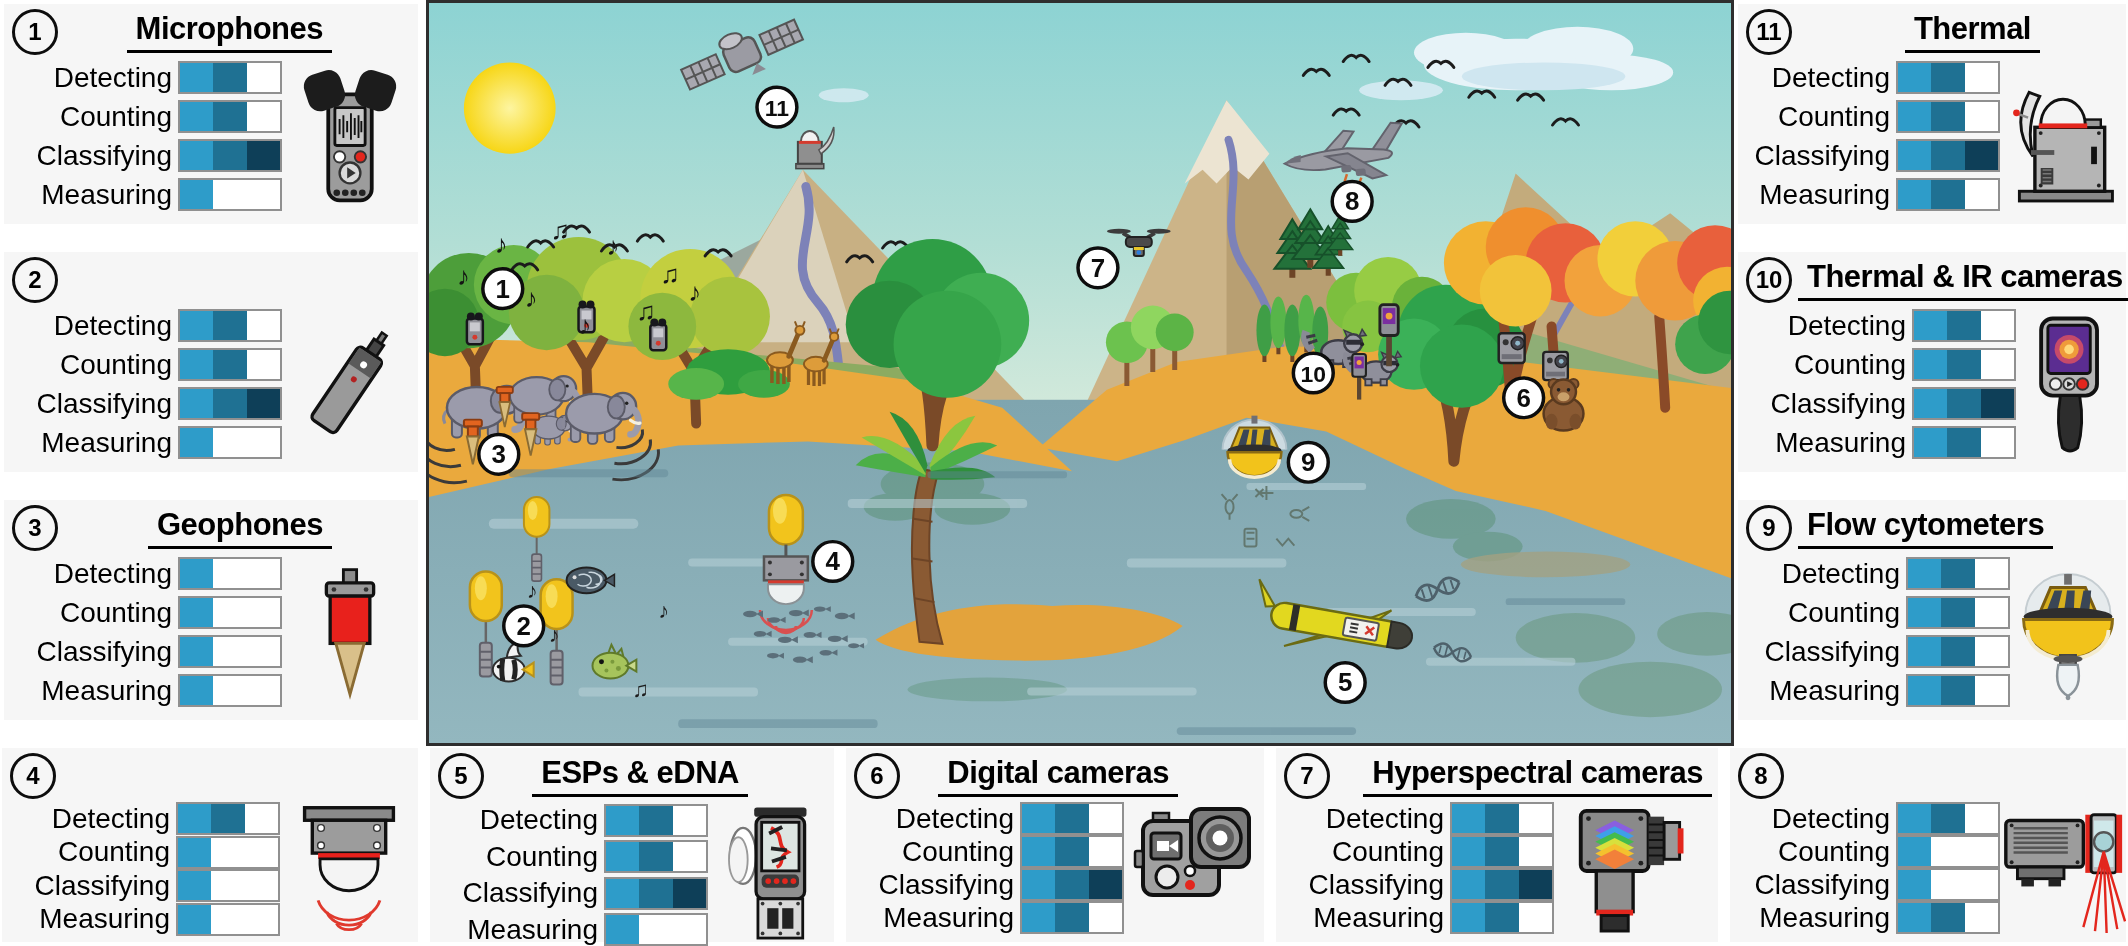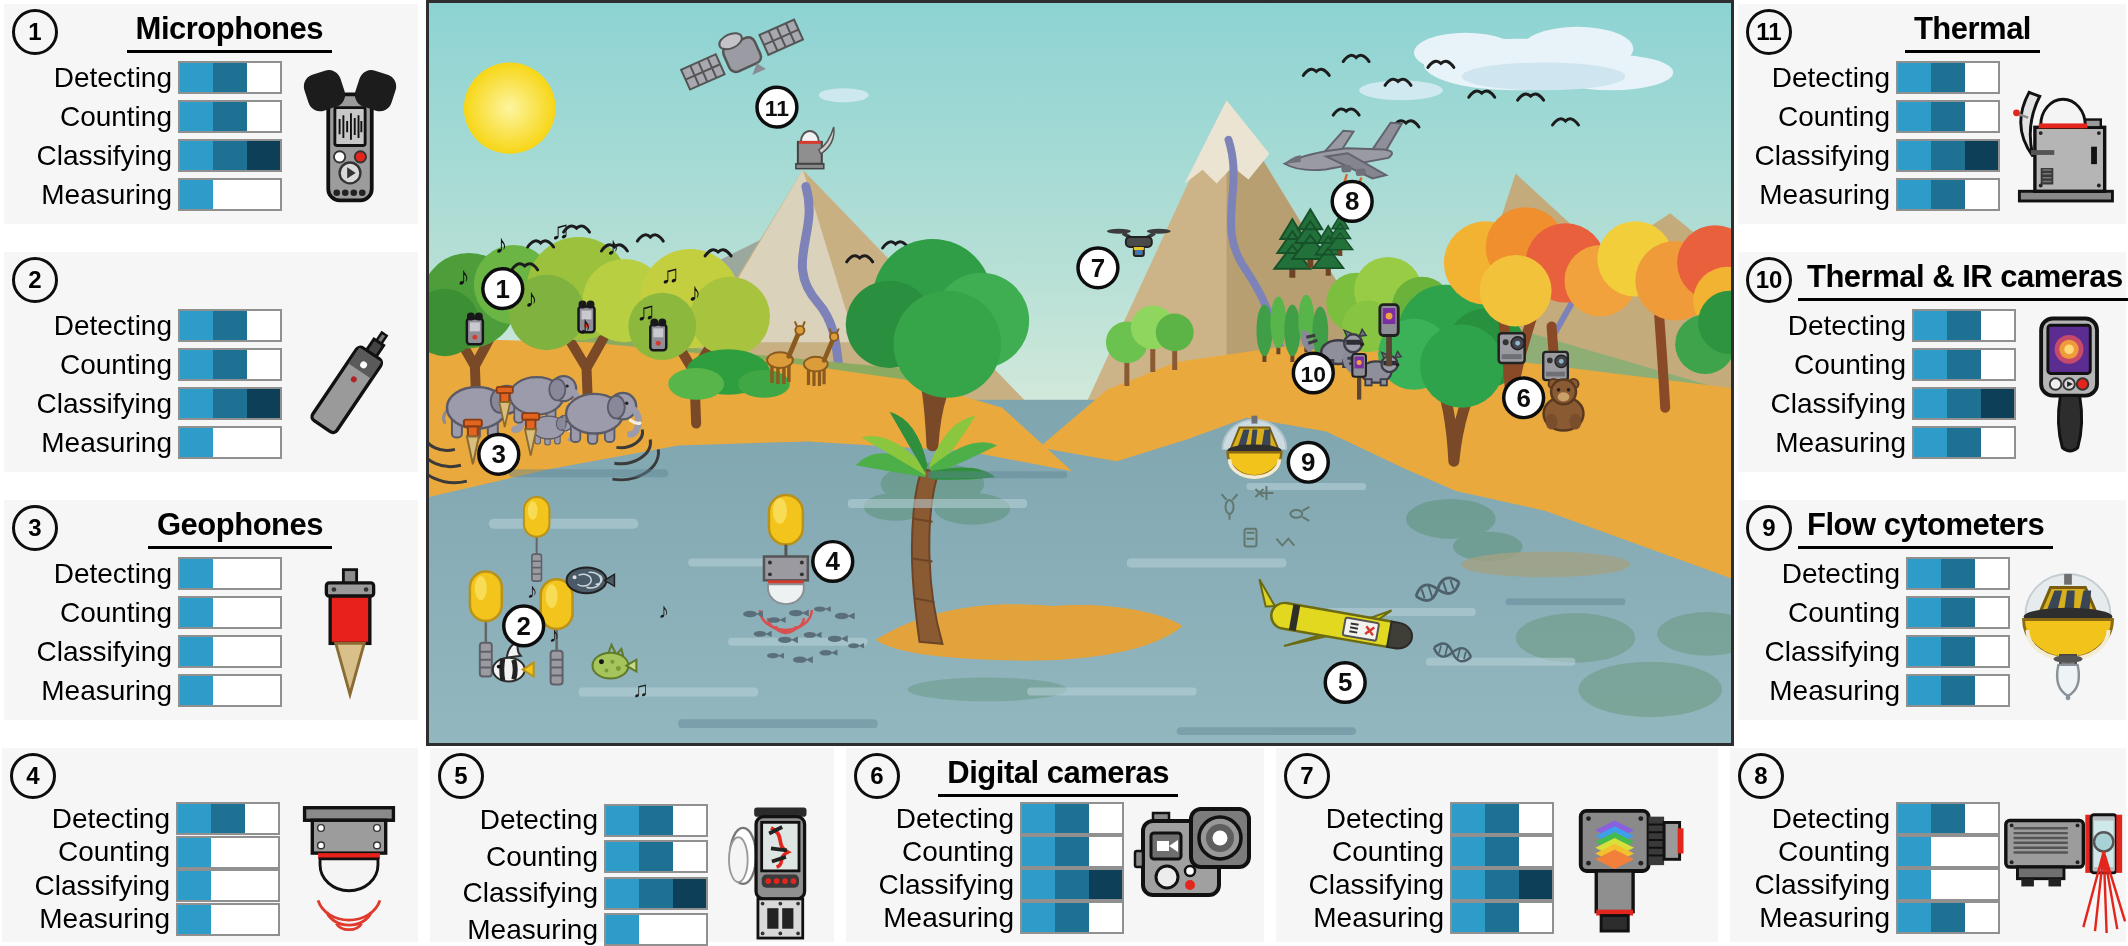--- a/index.html
+++ b/index.html
@@ -797,20 +797,21 @@
             <path d="M47,128 a14,10 0 0 0 26,0"></path>
       </g>
     </svg>
       </div>
     </div>
 </section>
 
 <section class="panel pos5">
   <div class="p-head">
     <span class="badge">5</span>
+    <span class="title-wrap"><span class="p-title">ESPs &amp; eDNA</span></span>
   </div>
   <div class="p-body">
       <div class="rows">
         <div class="cap-row">
           <span class="cap-label">Detecting</span>
           <span class="cap-bar" style="border-color: rgb(144, 144, 144);">
             <span class="seg" style="background: rgb(46, 156, 201);"></span>
             <span class="seg" style="background: rgb(31, 113, 147);"></span>
             <span class="seg" style="background: rgb(255, 255, 255);"></span>
           </span>
@@ -924,20 +925,21 @@
       <circle cx="57" cy="82" r="5" fill="#e3261d"></circle>
       <rect x="2" y="48" width="8" height="16" rx="2" fill="#8a8a8a" stroke="#111" stroke-width="2.5"></rect>
     </svg>
       </div>
     </div>
 </section>
 
 <section class="panel pos7">
   <div class="p-head">
     <span class="badge">7</span>
+    <span class="title-wrap"><span class="p-title">Hyperspectral cameras</span></span>
   </div>
   <div class="p-body">
       <div class="rows">
         <div class="cap-row">
           <span class="cap-label">Detecting</span>
           <span class="cap-bar" style="border-color: rgb(144, 144, 144);">
             <span class="seg" style="background: rgb(46, 156, 201);"></span>
             <span class="seg" style="background: rgb(31, 113, 147);"></span>
             <span class="seg" style="background: rgb(255, 255, 255);"></span>
           </span>

